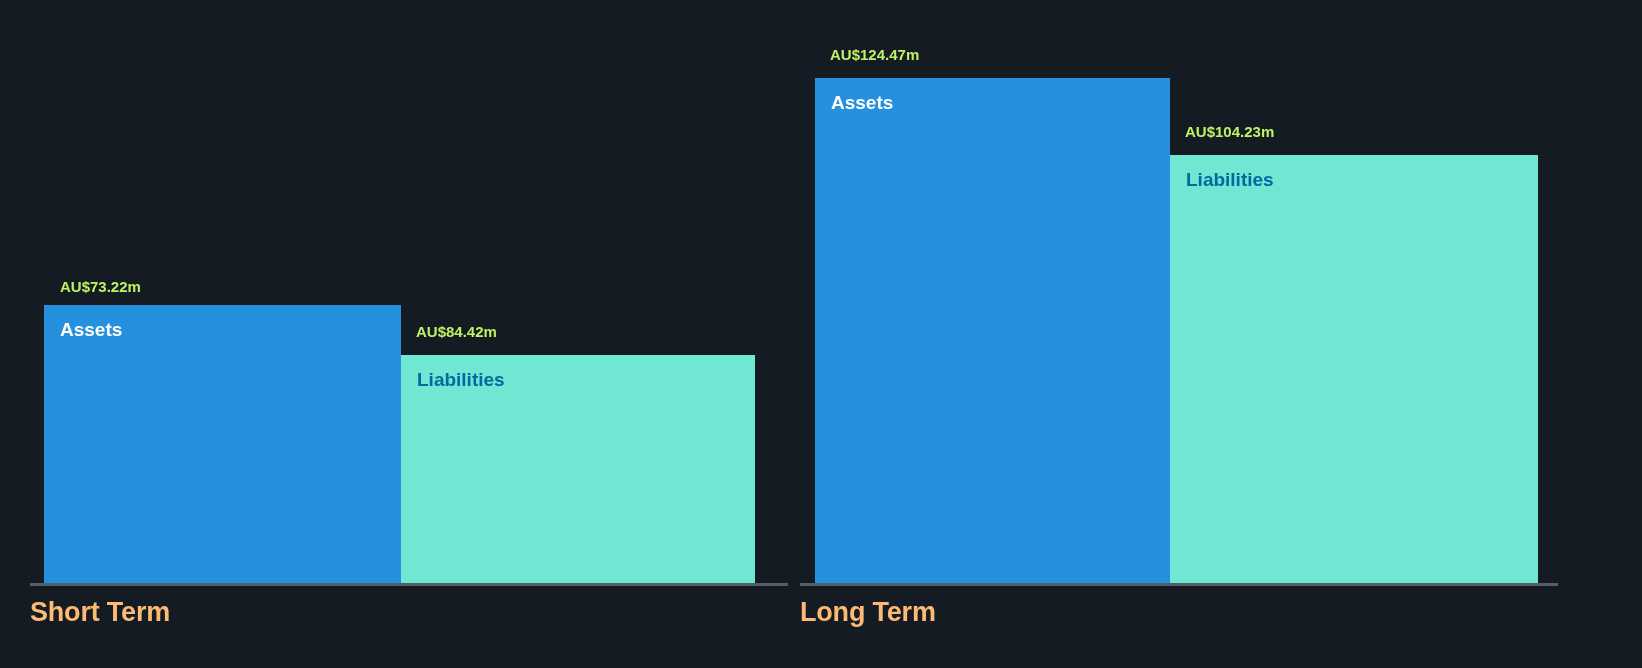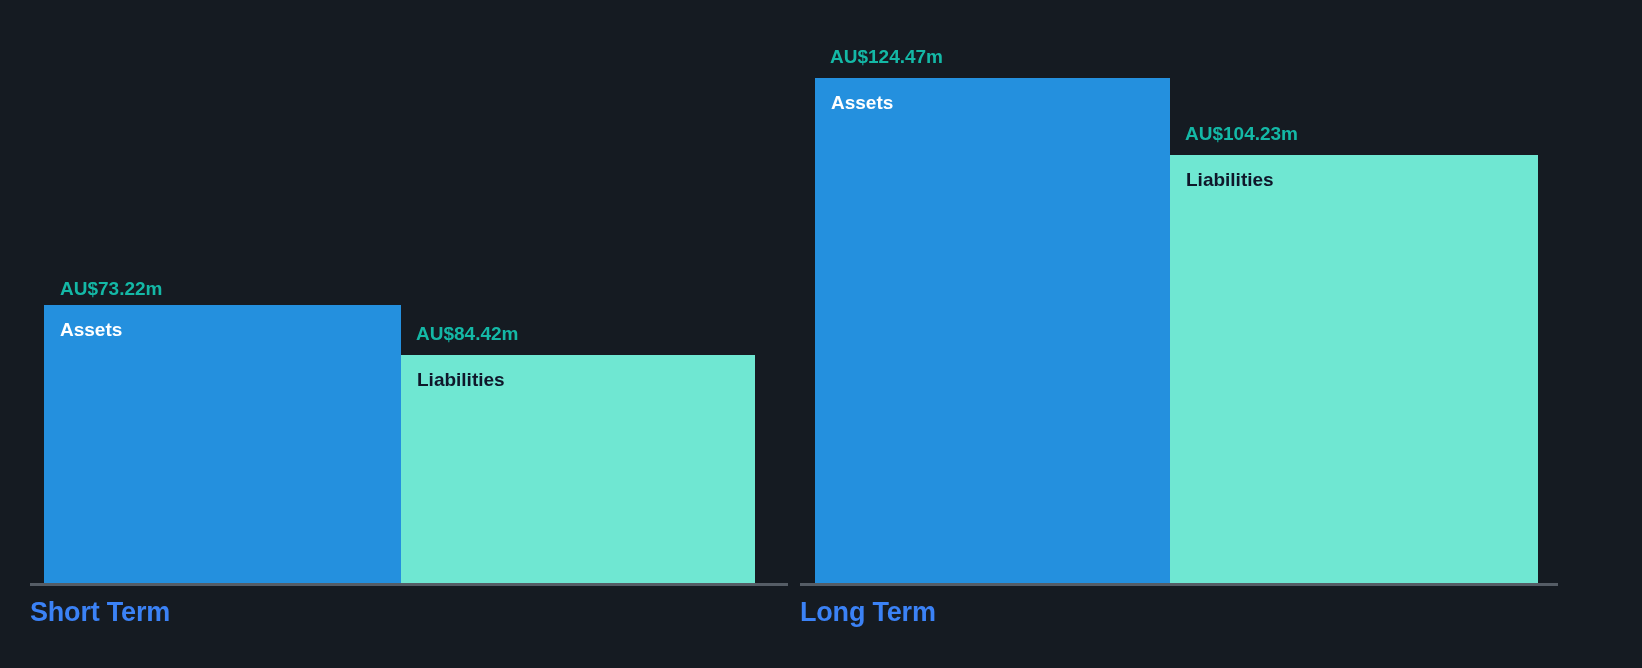--- a/index.html
+++ b/index.html
@@ -43,21 +43,21 @@
     top: 583px;
     height: 3px;
     background: #555d66;
   }
 
   .group-label {
     position: absolute;
     top: 597px;
     font-size: 27px;
     font-weight: bold;
-    color: #3b82f6;
+    color: #fdba74;
     letter-spacing: -0.2px;
     white-space: nowrap;
   }
 
   
   .bar {
     position: absolute;
     bottom: 0;
     box-sizing: border-box;
   }
@@ -74,29 +74,29 @@
     left: 16px;
     top: 14px;
     font-size: 19px;
     font-weight: bold;
     white-space: nowrap;
   }
   .bar.assets .bar-series-label {
     color: #ffffff;
   }
   .bar.liabilities .bar-series-label {
-    color: #0f172a;
+    color: #0369a1;
   }
 
   .bar-value-label {
     position: absolute;
     left: 0;
-    font-size: 19px;
+    font-size: 15px;
     font-weight: bold;
-    color: #14b8a6;
+    color: #bef264;
     white-space: nowrap;
   }
 </style>
 </head>
 <body>
 
 <div id="chart-root">
 
   <div class="group" style="left:30px; width:758px;">
 

